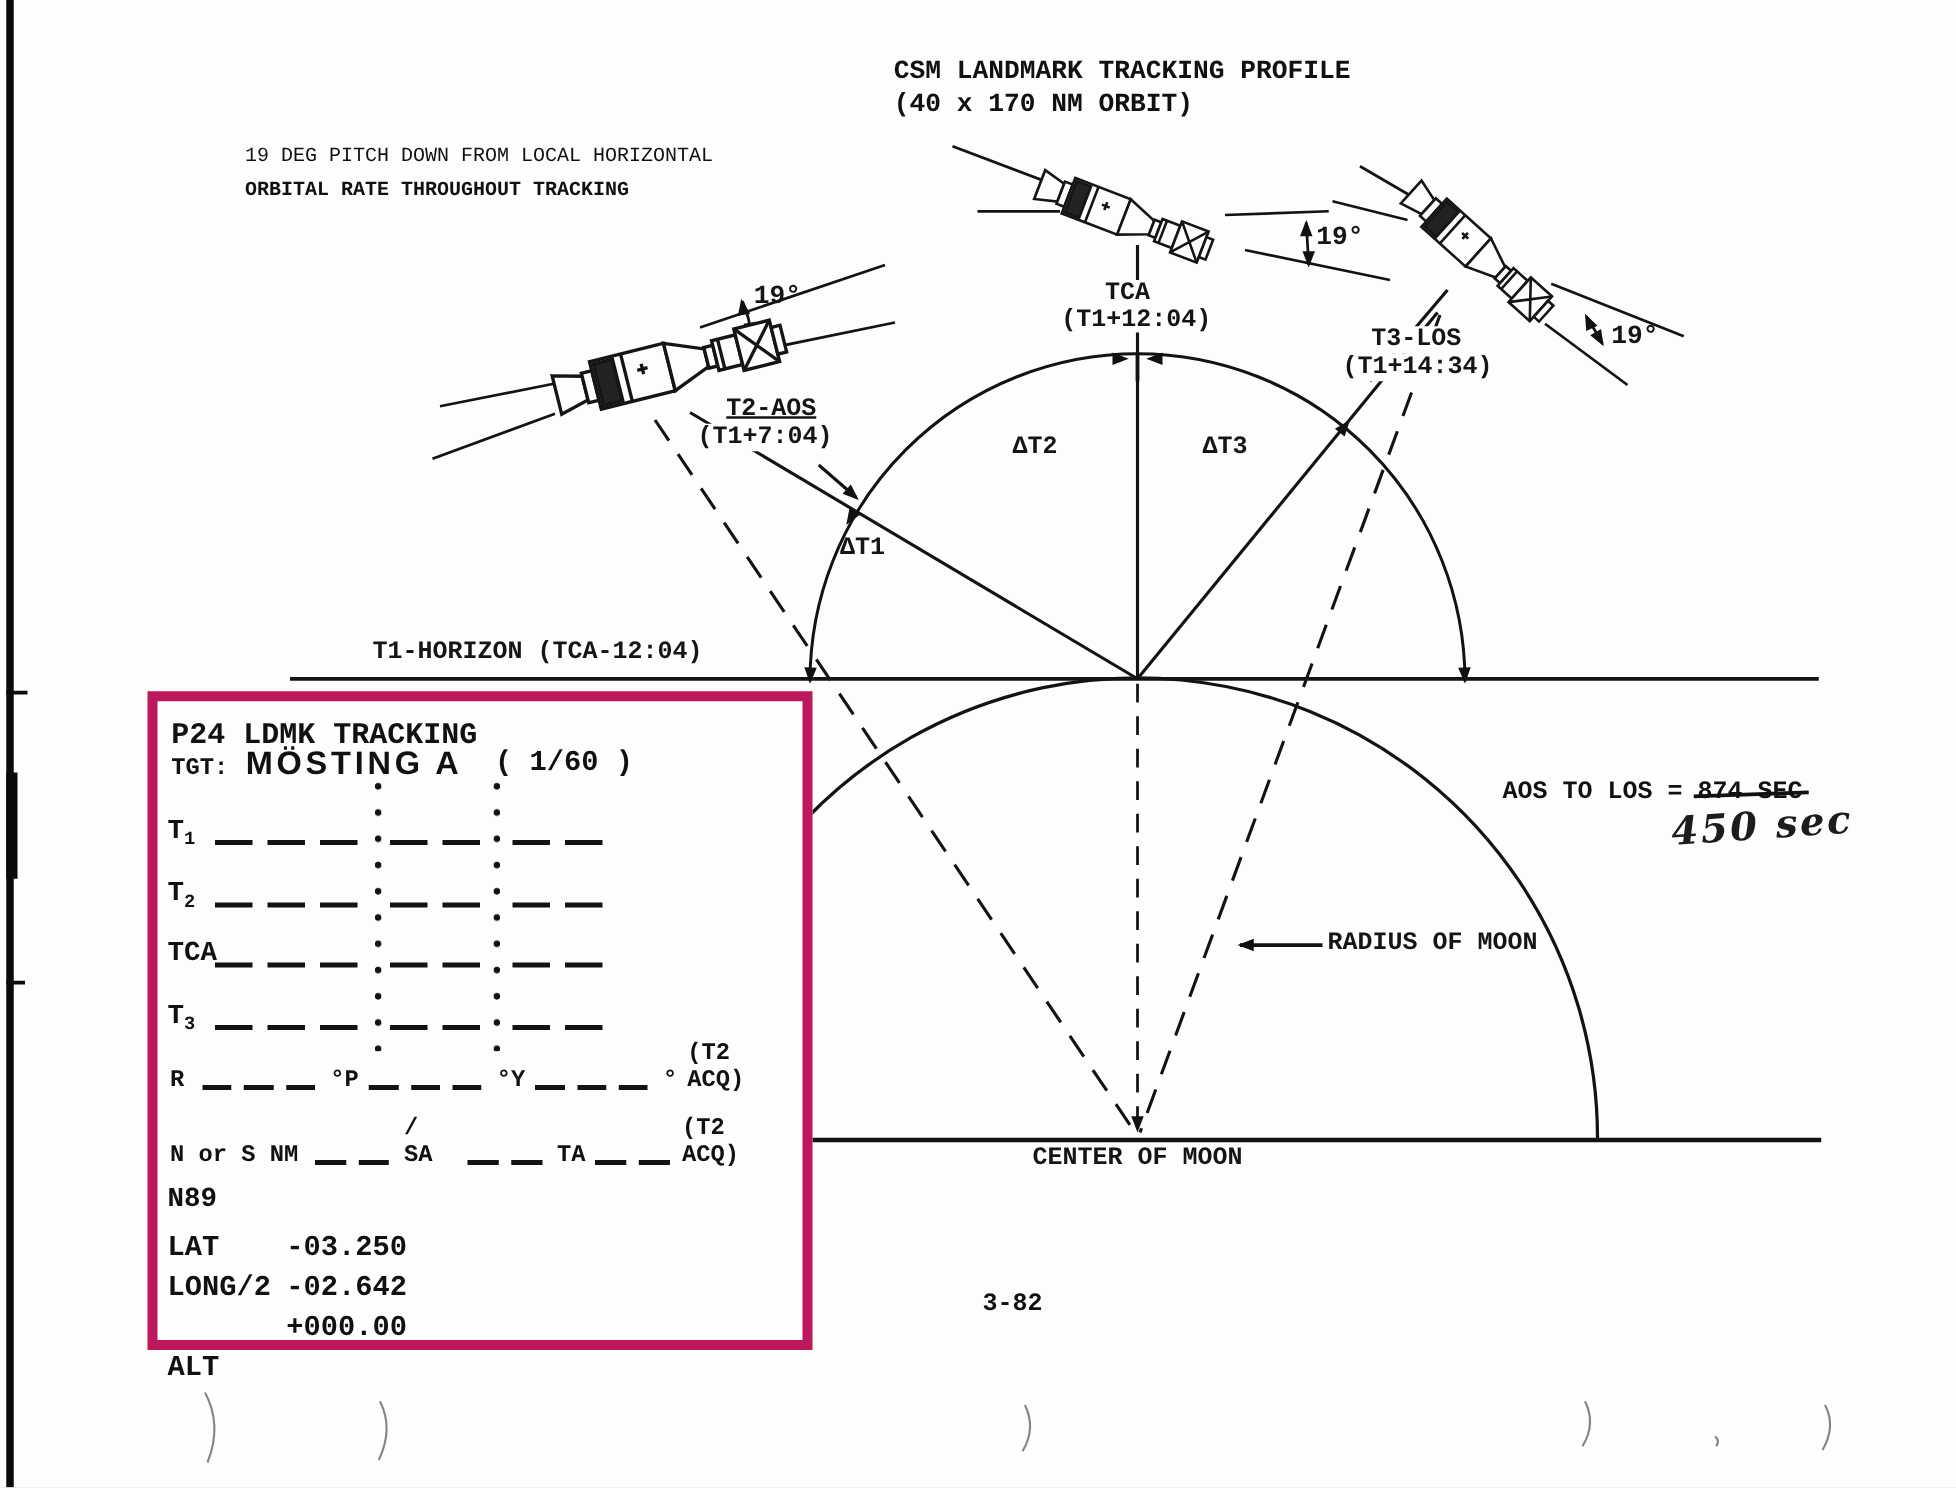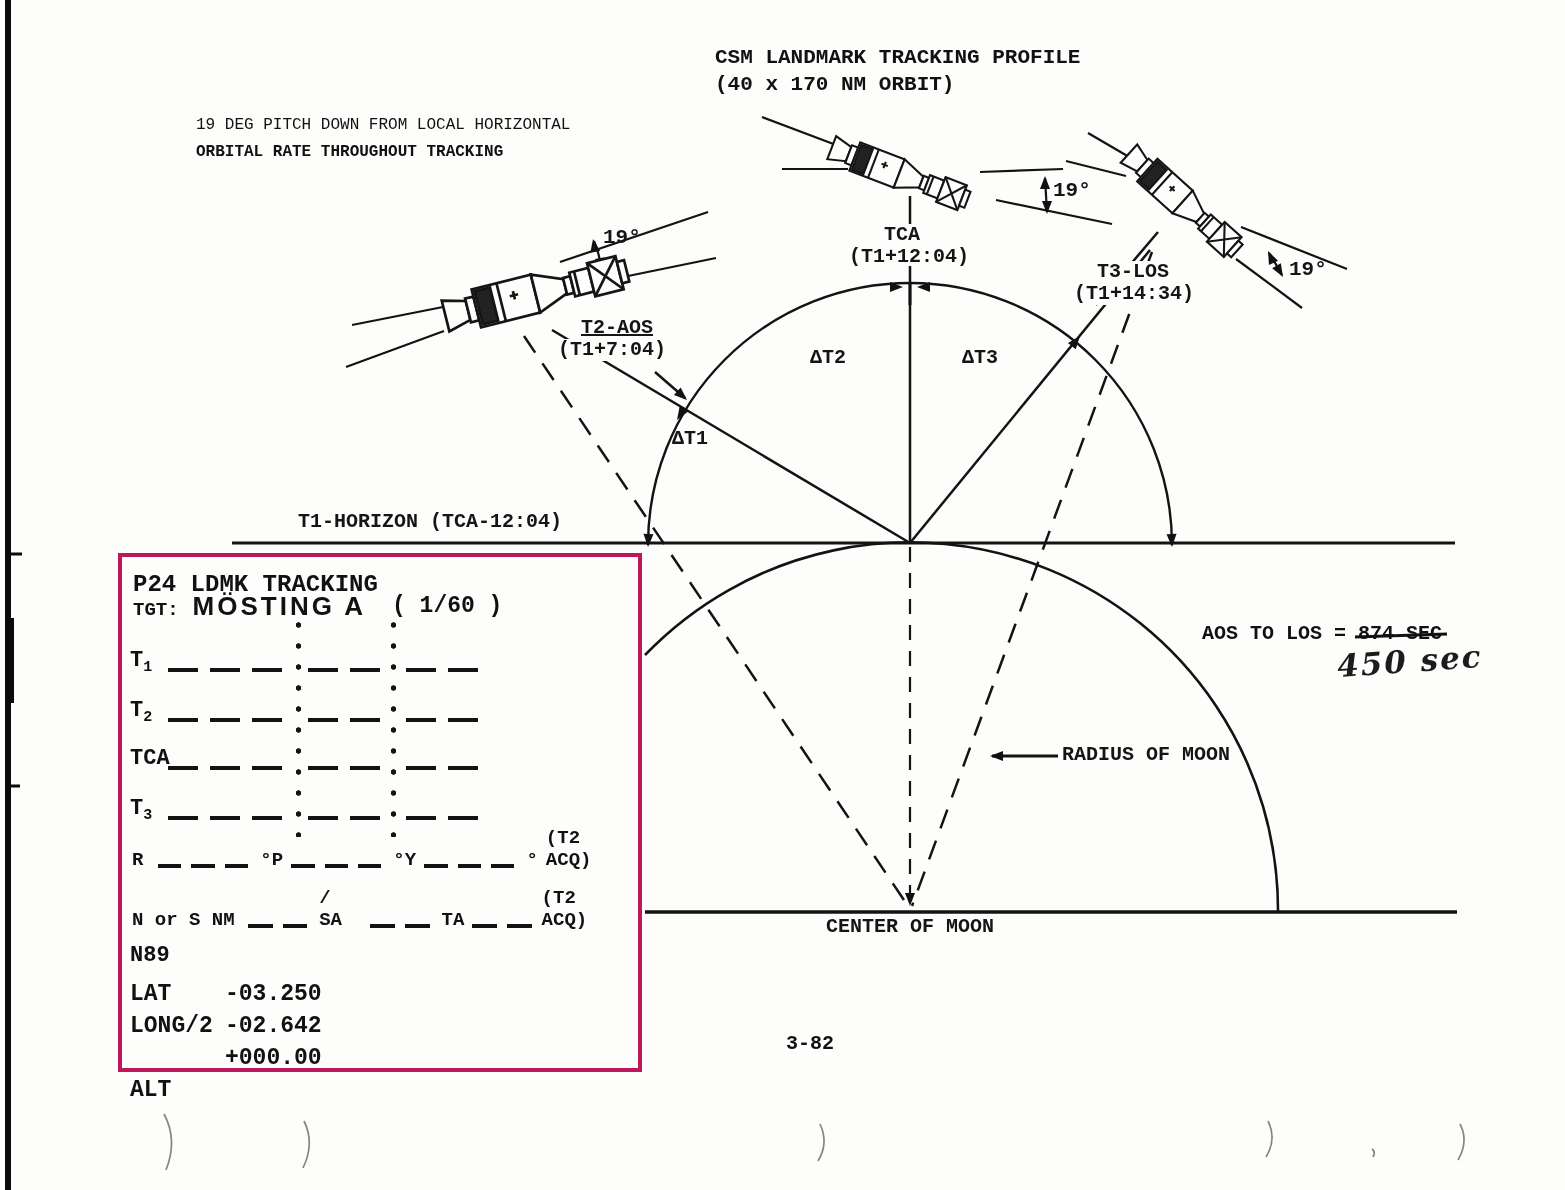--- a/index.html
+++ b/index.html
@@ -20,21 +20,21 @@
           font-size:20px;line-height:25px;white-space:nowrap;}
   .aosrow{position:absolute;left:1202px;top:622px;z-index:2;font-weight:bold;font-size:20px;white-space:nowrap;}
   .strike{position:relative;display:inline-block;}
   .strike::after{content:"";position:absolute;left:-3px;right:-5px;top:52%;
                  border-top:3.5px solid #111;transform:rotate(-2deg);}
   .handw{position:absolute;left:1337px;top:643px;z-index:2;
          font-family:"DejaVu Serif",serif;font-style:italic;font-weight:bold;
          font-size:31px;transform:rotate(-4deg);color:#1c1c1c;letter-spacing:2px;}
   
   .p24{position:absolute;left:118px;top:553px;width:516px;height:511px;
-       border:4px solid #be185d;background:#fdfdfb;z-index:3;}
+       border:8px solid #be185d;background:#fdfdfb;z-index:3;}
   .p24 .abs{position:absolute;white-space:nowrap;}
   .p24-title{left:11px;top:14px;font-size:24px;font-weight:bold;}
   .tgt-row{left:11px;top:34px;display:flex;align-items:baseline;text-align:right;}
   .tgt-label{font-size:19px;font-weight:bold;}
   .tgt-value{font-family:"Liberation Sans",sans-serif;font-size:26px;font-weight:bold;
              letter-spacing:3px;margin-left:14px;}
   .ratio{left:270px;top:36px;font-size:23px;font-weight:bold;}
   .trow{position:absolute;left:8px;height:30px;display:flex;align-items:flex-end;}
   .tlabel{font-size:22px;font-weight:bold;width:38px;}
   .tlabel sub{font-size:15px;}

